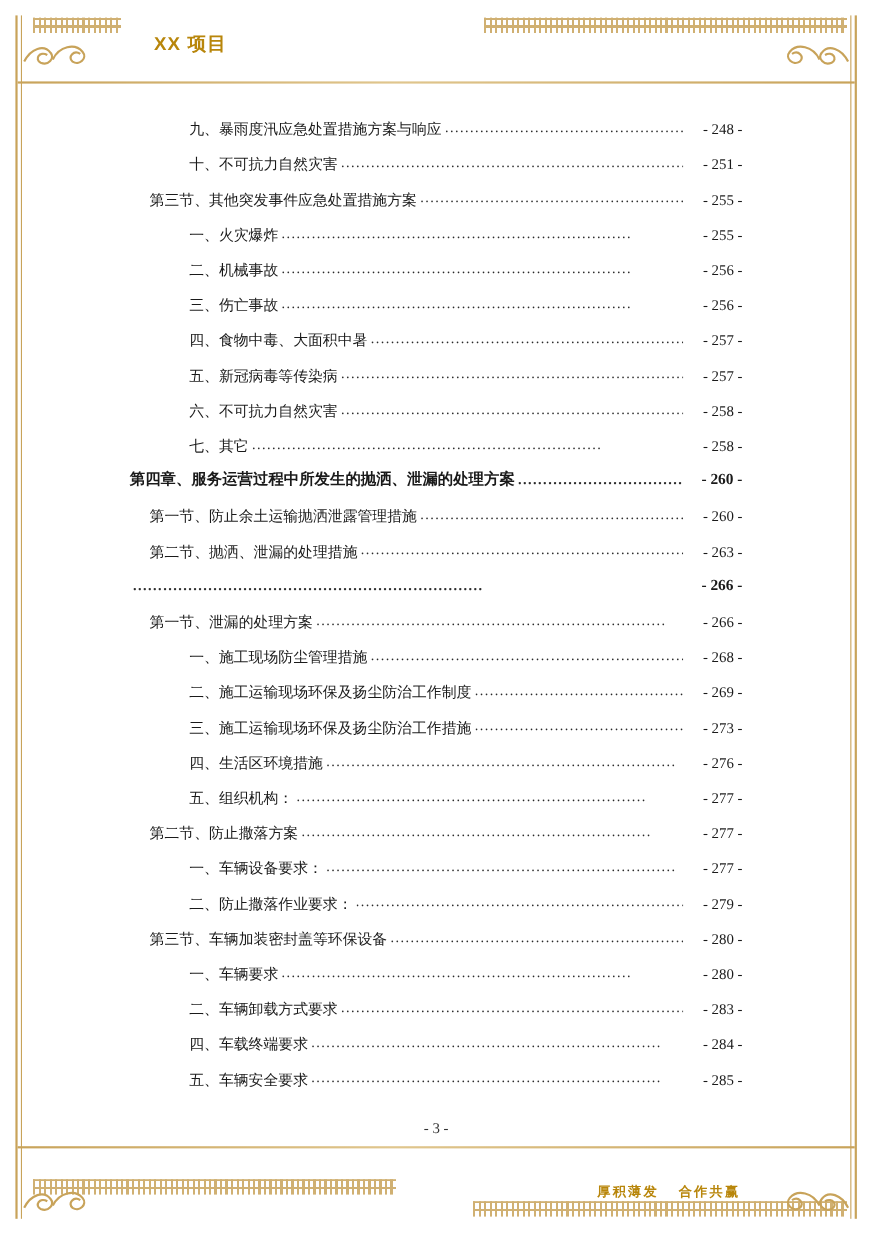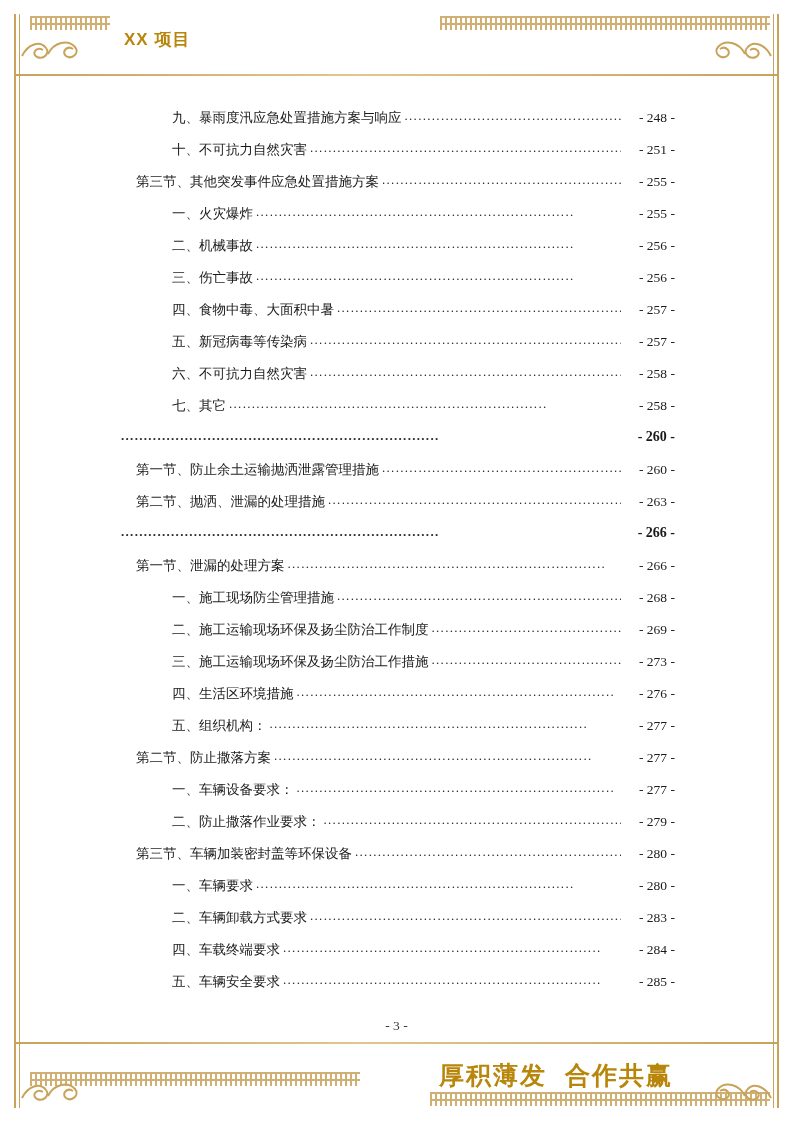--- a/index.html
+++ b/index.html
@@ -75,21 +75,21 @@
   }
   .cloud svg { width: 100%; height: 100%; display: block; }
   .cloud-tl { left: 20px;  top: 30px; }
   .cloud-tr { right: 20px; top: 30px; transform: scaleX(-1); }
   .cloud-bl { left: 20px;  bottom: 16px; }
   .cloud-br { right: 20px; bottom: 16px; transform: scaleX(-1); }
 
   
   .header {
     position: absolute;
-    left: 0; right: 0; top: 26px;
+    left: 16px; right: 0; top: 26px;
     height: 40px;
   }
   .project-title {
     position: absolute;
     left: 124px;
     top: 2px;
     font-family: "Liberation Sans", "DejaVu Sans", sans-serif;
     font-weight: bold;
     font-size: 17px;
     color: #b8860b;
@@ -105,21 +105,21 @@
     font-size: 13.5px;
     color: #333;
     font-family: "Liberation Serif", serif;
   }
   .slogan {
     position: absolute;
     right: 120px;
     bottom: 30px;
     font-family: "Liberation Sans", "DejaVu Sans", sans-serif;
     font-weight: bold;
-    font-size: 25px;
+    font-size: 12px;
     color: #b8860b;
     letter-spacing: 2px;
     white-space: nowrap;
   }
   .slogan .gap { display: inline-block; width: 18px; }
 
   
   .toc {
     position: absolute;
     left: 0; right: 0;
@@ -254,20 +254,21 @@
         <span class="label">六、不可抗力自然灾害</span>
         <span class="leader">......................................................................</span>
         <span class="pg">- 258 -</span>
       </div>
       <div class="toc-row lvl-item">
         <span class="label">七、其它</span>
         <span class="leader">......................................................................</span>
         <span class="pg">- 258 -</span>
       </div>
       <div class="toc-row lvl-chapter">
+        <span class="label">第四章、服务运营过程中所发生的抛洒、泄漏的处理方案</span>
         <span class="leader">......................................................................</span>
         <span class="pg">- 260 -</span>
       </div>
       <div class="toc-row lvl-section">
         <span class="label">第一节、防止余土运输抛洒泄露管理措施</span>
         <span class="leader">......................................................................</span>
         <span class="pg">- 260 -</span>
       </div>
       <div class="toc-row lvl-section">
         <span class="label">第二节、抛洒、泄漏的处理措施</span>

